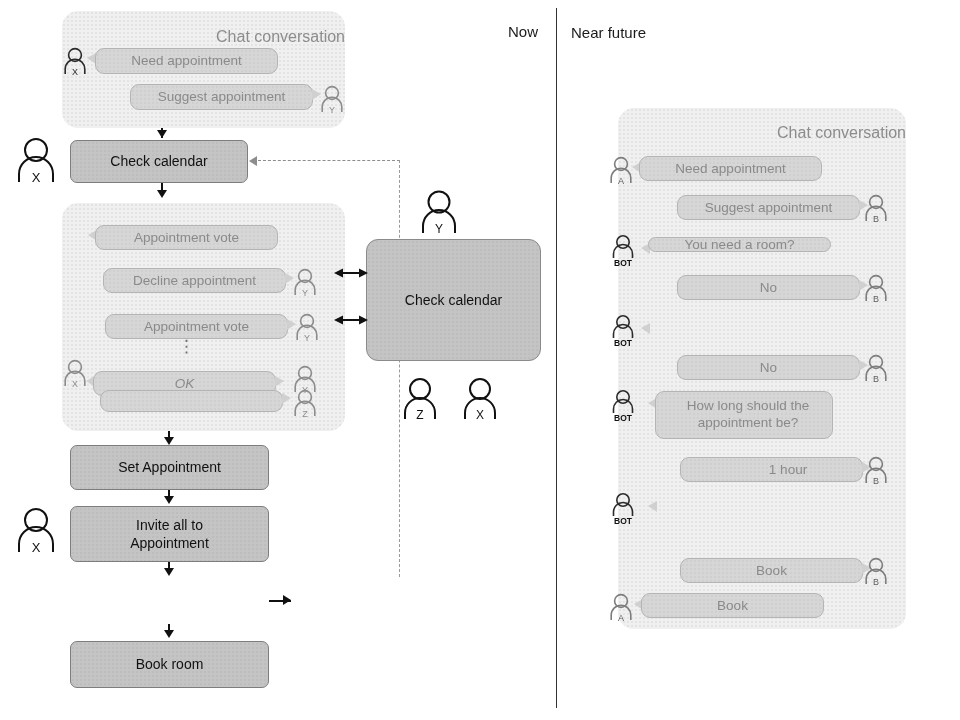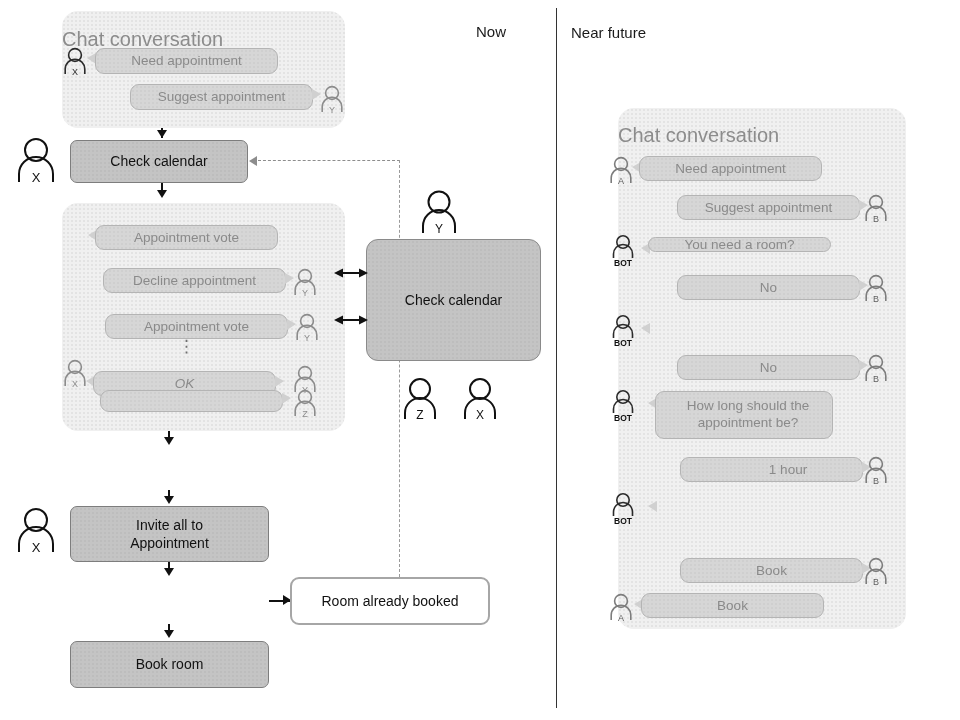--- a/index.html
+++ b/index.html
@@ -23,22 +23,22 @@
 
   
   .chatbox{
     position:absolute;
     background:#f0f0f0;
     background-image:radial-gradient(#e3e3e3 0.8px, transparent 0.9px);
     background-size:4px 4px;
     border-radius:16px;
   }
   .chat-title{
-    position:absolute;left:0;right:0;text-align:left;
-    font-size:20px;color:#8c8c8c;white-space:nowrap;
+    position:absolute;left:0;right:0;text-align:right;
+    font-size:16px;color:#8c8c8c;white-space:nowrap;
   }
 
   
   .bubble{
     position:absolute;
     background:#d6d6d6;
     background-image:radial-gradient(#cfcfcf 0.8px, transparent 0.9px);
     background-size:4px 4px;
     border:1px solid #b4b4b4;
     border-radius:9px;
@@ -128,21 +128,21 @@
   .dots-vert{
     position:absolute;color:#6f6f6f;font-size:17px;letter-spacing:0;
     line-height:4px;text-align:center;
   }
 </style>
 </head>
 <body>
 
 <div class="stage">
 
-  <div class="hdr abs" style="left:476px;top:23px;">Now</div>
+  <div class="hdr abs" style="left:508px;top:23px;">Now</div>
   <div class="divider" style="left:556px;top:8px;height:700px;"></div>
   <div class="hdr abs" style="left:571px;top:24px;">Near future</div>
 
   <div class="chatbox" style="left:62px;top:11px;width:283px;height:117px;">
     <div class="chat-title" style="top:17px;">Chat conversation</div>
   </div>
 
   <div class="person" style="left:62px;top:46px;">
     <svg width="26" height="30" viewBox="0 0 26 30">
       <circle cx="13" cy="9" r="6.4" fill="none" stroke="#2b2b2b" stroke-width="1.6"></circle>
@@ -270,39 +270,39 @@
   <div class="person" style="left:460px;top:376px;">
     <svg width="40" height="46" viewBox="0 0 40 46">
       <circle cx="20" cy="13" r="10" fill="none" stroke="#111" stroke-width="2"></circle>
       <path d="M5 43 V37 A15 15 0 0 1 35 37 V43" fill="none" stroke="#111" stroke-width="2"></path>
       <text x="20" y="43" font-size="12" fill="#111" text-anchor="middle" font-family="Liberation Sans, sans-serif">X</text>
     </svg>
   </div>
 
   <div class="vline" style="left:168px;top:431px;height:12px;"></div>
   <div class="arrowdown" style="left:164px;top:437px;"></div>
+  <div class="pbox" style="left:70px;top:445px;width:199px;height:45px;">Set Appointment</div>
 
   <div class="vline" style="left:168px;top:490px;height:12px;"></div>
   <div class="arrowdown" style="left:164px;top:496px;"></div>
   <div class="person" style="left:14px;top:505px;">
     <svg width="44" height="50" viewBox="0 0 44 50">
       <circle cx="22" cy="15" r="11" fill="none" stroke="#111" stroke-width="2"></circle>
       <path d="M5 47 V39 A17 17 0 0 1 39 39 V47" fill="none" stroke="#111" stroke-width="2"></path>
       <text x="22" y="47" font-size="13" fill="#111" text-anchor="middle" font-family="Liberation Sans, sans-serif">X</text>
     </svg>
   </div>
   <div class="pbox" style="left:70px;top:506px;width:199px;height:56px;white-space:pre-line;">Invite all to
 Appointment</div>
 
   <div class="vline" style="left:168px;top:562px;height:12px;"></div>
   <div class="arrowdown" style="left:164px;top:568px;"></div>
 
   <div class="hline" style="left:269px;top:600px;width:22px;"></div>
   <div class="arrowright" style="left:283px;top:595px;"></div>
-  <div class="wbox" style="left:290px;top:577px;width:200px;height:48px;">Room already booked</div>
 
   <div class="vline" style="left:168px;top:624px;height:12px;"></div>
   <div class="arrowdown" style="left:164px;top:630px;"></div>
   <div class="pbox" style="left:70px;top:641px;width:199px;height:47px;">Book room</div>
 
   <div class="chatbox" style="left:618px;top:108px;width:288px;height:521px;">
     <div class="chat-title" style="top:16px;">Chat conversation</div>
   </div>
 
   <div class="person" style="left:608px;top:155px;">

